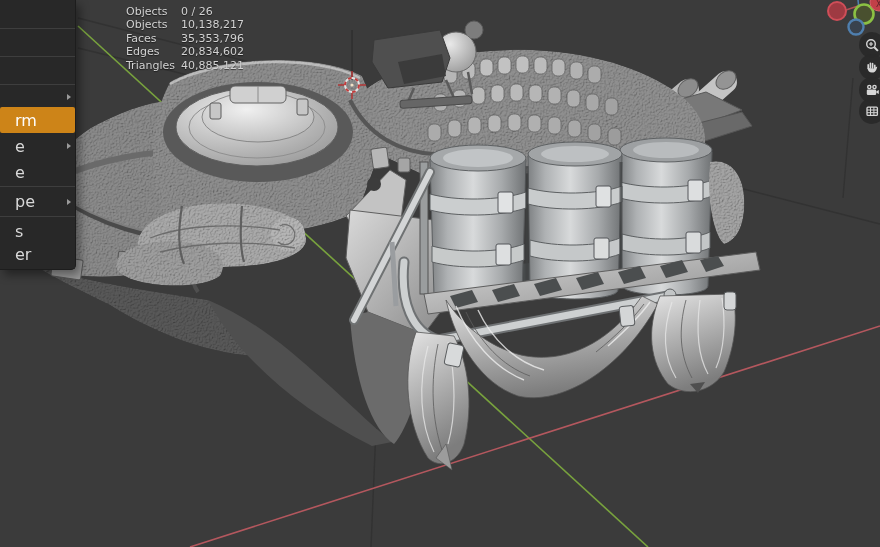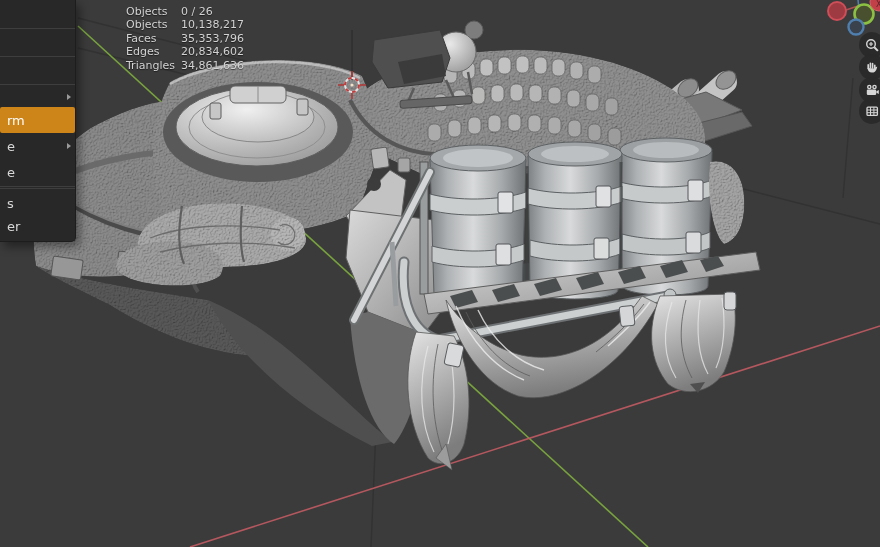--- a/index.html
+++ b/index.html
@@ -13,21 +13,21 @@
   .stats{position:absolute;left:88px;top:5px;color:#d2d2d2;font-size:11px;
          line-height:13.4px;text-shadow:0 1px 1px rgba(0,0,0,.55);margin-left:38px;}
   .srow{display:flex;white-space:nowrap;}
   .slabel{width:55px;}
   
   .menu{position:absolute;left:0;top:0;width:76px;background:#282828;
         border:1px solid #1d1d1d;border-left:none;border-top:none;
         border-radius:0 0 5px 0;box-shadow:4px 5px 10px rgba(0,0,0,.4);
         padding:2px 0 4px 0;box-sizing:border-box;}
   .mi{display:flex;align-items:center;position:relative;color:#d8d8d8;
-      font-size:13px;padding-left:7px;box-sizing:border-box;}
+      font-size:16px;padding-left:15px;box-sizing:border-box;}
   .mi.hl{background:#cd8418;color:#fdfdfd;border-radius:2px;}
   .mi .sub{position:absolute;right:4px;top:50%;transform:translateY(-50%);
            width:0;height:0;border-left:4px solid #9a9a9a;
            border-top:3.5px solid transparent;border-bottom:3.5px solid transparent;}
   .msep{height:1px;background:#3e3e3e;margin:1px 0;}
   
   .gizmo{position:absolute;left:810px;top:0;width:70px;height:46px;}
   
   .navbtn{position:absolute;left:859px;width:26px;height:26px;border-radius:50%;
           background:rgba(41,41,41,.92);display:flex;align-items:center;
@@ -273,21 +273,21 @@
     <div class="srow">
       <span class="slabel">Faces</span>
       <span class="sval">35,353,796</span>
     </div>
     <div class="srow">
       <span class="slabel">Edges</span>
       <span class="sval">20,834,602</span>
     </div>
     <div class="srow">
       <span class="slabel">Triangles</span>
-      <span class="sval">34,861,636</span>
+      <span class="sval">40,885,121</span>
     </div>
   </div>
 
   <div class="menu">
     <div class="mi" style="height:25px"></div>
     <div class="msep"></div>
     <div class="mi" style="height:25px"></div>
     <div class="msep"></div>
     <div class="mi" style="height:25px"></div>
     <div class="msep"></div>
@@ -297,20 +297,24 @@
     </div>
     <div class="mi hl" style="height:26px">
       <span>rm</span>
     </div>
     <div class="mi" style="height:26px">
       <span>e</span>
       <span class="sub"></span>
     </div>
     <div class="mi" style="height:26px">e</div>
     <div class="msep"></div>
+    <div class="mi" style="height:27px">
+      <span>pe</span>
+      <span class="sub"></span>
+    </div>
     <div class="msep"></div>
     <div class="mi" style="height:26px">s</div>
     <div class="mi" style="height:21px">er</div>
   </div>
 
   <svg class="gizmo" viewBox="0 0 70 46">
     <line x1="36" y1="10" x2="48" y2="6" stroke="#b05056" stroke-width="1.6"></line>
     <line x1="54" y1="14" x2="66" y2="5" stroke="#8bc043" stroke-width="1.6"></line>
     <line x1="48" y1="0" x2="49" y2="9" stroke="#4f7fae" stroke-width="1.6"></line>
     <circle cx="27" cy="11" r="9" fill="#9e3a42" stroke="#cf4e58" stroke-width="2"></circle>

